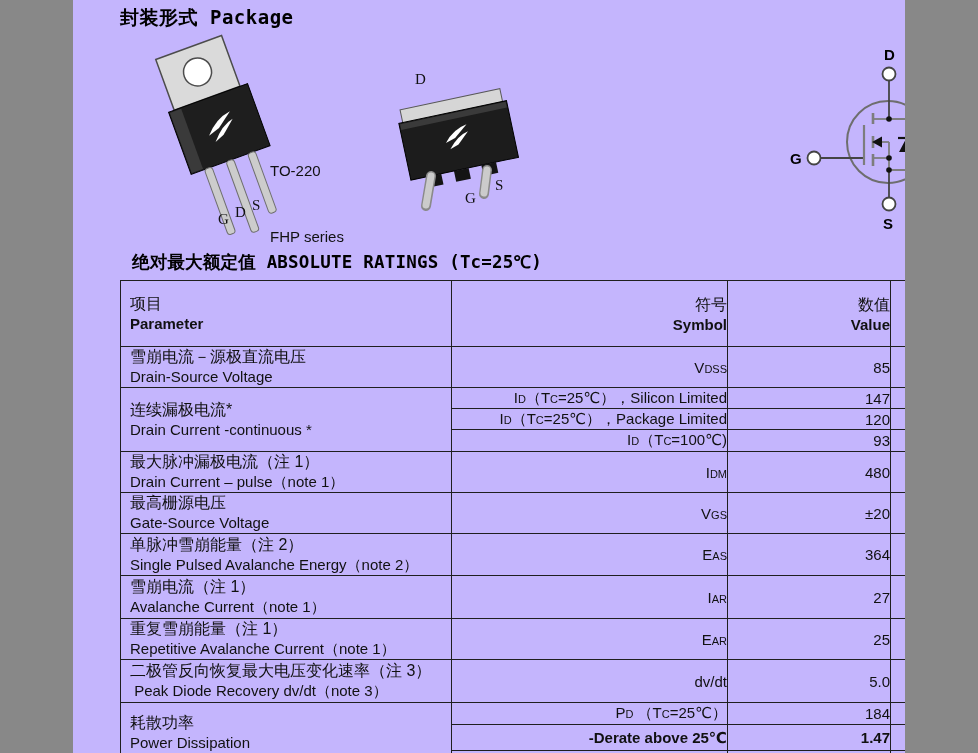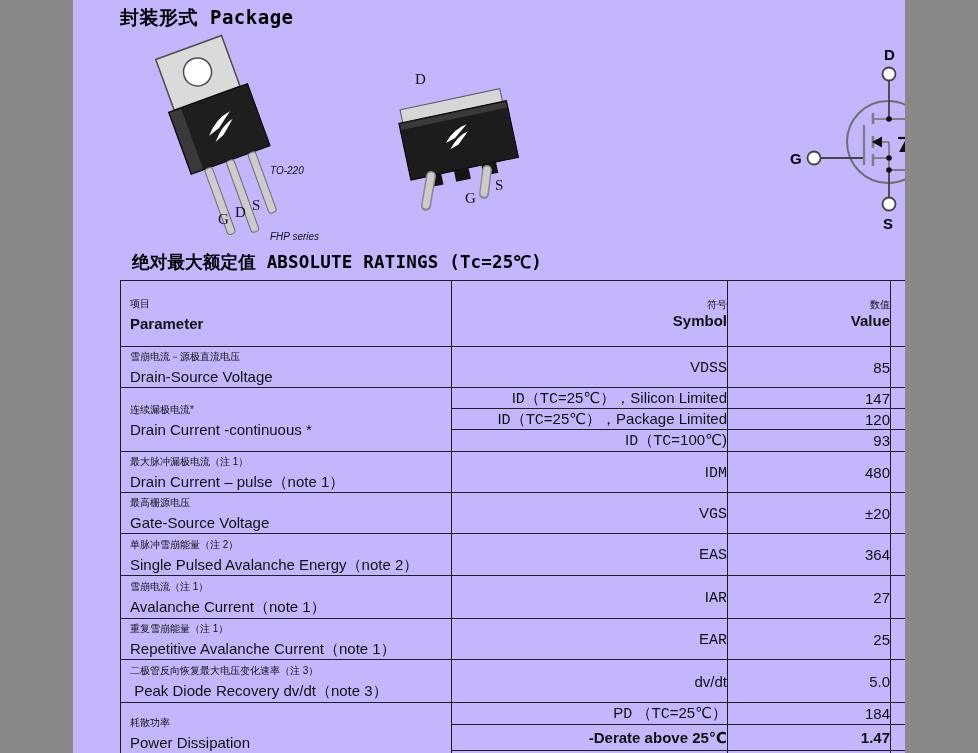--- a/index.html
+++ b/index.html
@@ -9,34 +9,34 @@
     overflow:hidden; margin:0 auto;
     font-family:"Liberation Sans","DejaVu Sans",sans-serif; color:#1a1a1a;
   }
   .gothic {
     font-family:"DejaVu Sans Mono","Liberation Mono",monospace;
     font-weight:bold; color:#000; white-space:pre;
   }
   .h-main { position:absolute; font-size:19px; letter-spacing:0.5px; }
   .tbl-title { position:absolute; left:59px; top:249px; font-size:17.5px; letter-spacing:0.2px; }
   .fig { position:absolute; }
-  .caption { position:absolute; font-size:10px; line-height:22px; color:#111; white-space:pre;font-style:italic; }
+  .caption { position:absolute; font-size:15px; line-height:22px; color:#111; white-space:pre; }
   table.ratings {
     position:absolute; left:47px; top:280px;
     border-collapse:collapse; table-layout:fixed; width:885px;
     font-size:15px; color:#111;
   }
   table.ratings td { border:1px solid #1f1f1f; vertical-align:middle; overflow:hidden; }
   td.pcell { text-align:left; padding-left:9px; }
   td.pcell div { line-height:20px; white-space:pre; }
-  .zh { font-size:10px; }
+  .zh { font-size:16px; }
   .en { font-size:15px; }
   td.hcell .en { font-weight:bold; }
   td.ccell { text-align:right; }
-  .ss { font-size:15px;font-family:Liberation Mono, monospace; }  
+  .ss { font-size:11px; }  
   
   .rh66 td { height:66px; } .rh40 td { height:40px; } .rh42 td { height:42px; }
   .rh43 td { height:43px; } .rh41 td { height:41px; } .rh21 td { height:21px; }
   .rh22 td { height:22px; } .rh26 td { height:26px;font-weight:bold; } .rh12 td { height:12px; }
   svg text { font-family:"Liberation Sans","DejaVu Sans",sans-serif; }
   svg text.pin { font-family:"Liberation Serif","DejaVu Serif",serif; font-size:15px; fill:#111; }
   svg text.term { font-size:15px; font-weight:bold; fill:#000; }
 </style>
 </head>
 <body>

